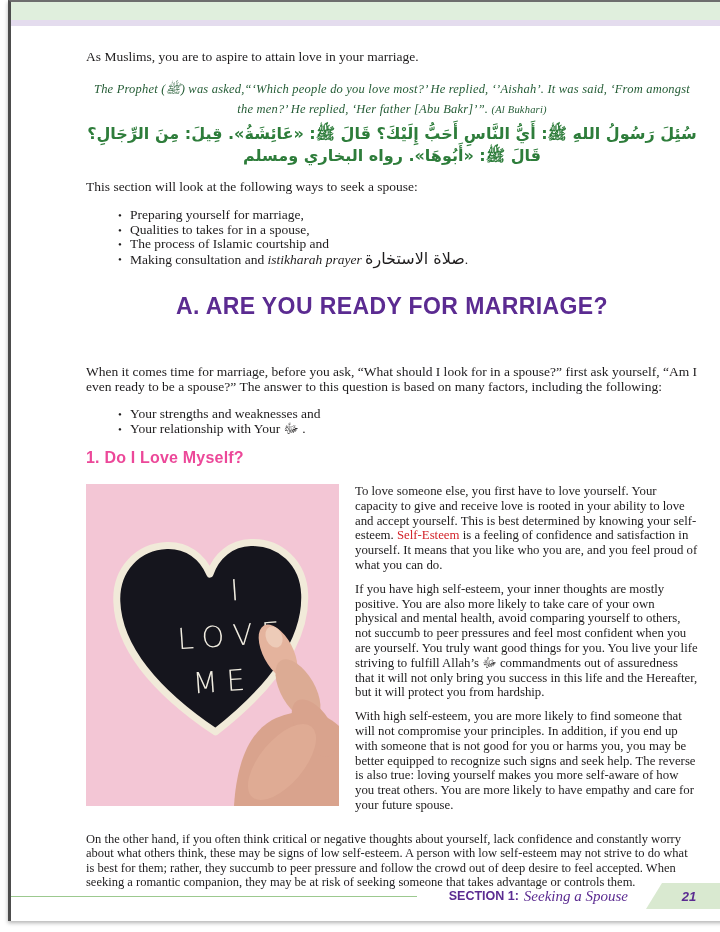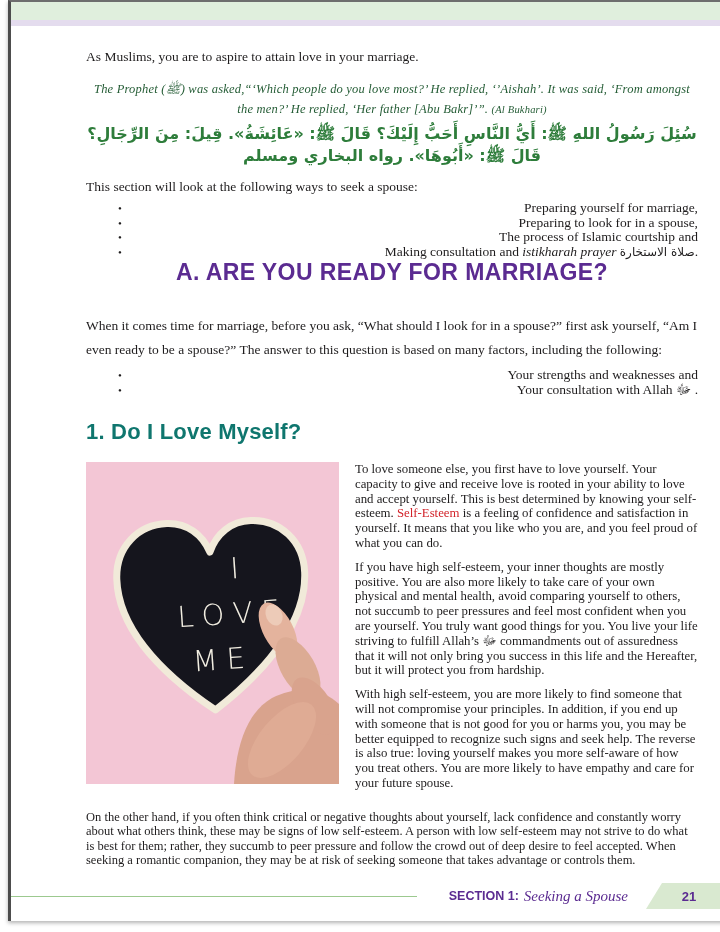--- a/index.html
+++ b/index.html
@@ -29,39 +29,39 @@
   }
   .hadith-src { font-size:10.5px; font-style:italic; }
   .hadith-ar {
     margin-top:3px; text-align:center; direction:rtl;
     font-family:"DejaVu Sans", sans-serif;
     font-weight:bold; font-size:16px; line-height:22px; color:#2e7d3b;
   }
 
   .lead-line { margin-top:12px; font-size:13.5px; line-height:16px; }
 
-  ul.bullets { margin-top:6px; list-style:none; padding-left:44px;text-align:right; }
+  ul.bullets { margin-top:13px; list-style:none; padding-left:44px; }
   ul.bullets li { font-size:13.5px; line-height:14.5px; position:relative; }
   ul.bullets li::before {
     content:"•"; position:absolute; left:-12px; top:0; font-size:11px; color:#1e1c1d;
   }
-  .ar-inline { font-family:"DejaVu Sans", sans-serif; font-size:12px; color:#1e1c1d; }
+  .ar-inline { font-family:"DejaVu Sans", sans-serif; font-size:16px; color:#1e1c1d; }
 
   .heading-a {
-    text-align:center;
+    margin-top:26px; text-align:center;
     font-family:"Liberation Sans", sans-serif; font-weight:bold;
     font-size:23px; letter-spacing:0.4px; color:#5b2b91;
   }
 
-  .ready-para { margin-top:28px; font-size:13.5px; line-height:24px; }
+  .ready-para { margin-top:44px; font-size:13.5px; line-height:15px; }
 
   .heading-love {
-    margin-top:22px;
+    margin-top:13px;
     font-family:"Liberation Sans", sans-serif; font-weight:bold;
-    font-size:22px; color:#0f766e; letter-spacing:0.2px;
+    font-size:16px; color:#ec4899; letter-spacing:0.2px;
   }
 
   .cols { margin-top:17px; display:flex; gap:16px; }
   .photo { flex:0 0 253px; }
   .rightcol { flex:1; font-size:12.8px; line-height:14.8px; }
   .rightcol p { margin-bottom:9px; }
   .term-red { color:#d2232a; }
 
   .bottom-para { margin-top:10px; font-size:12.5px; line-height:14.5px; }
 
@@ -78,21 +78,21 @@
     font-style:italic; font-size:15px; color:#5b2b91;
     margin-left:5px; margin-right:18px; white-space:nowrap;
   }
   .page-tab {
     width:80px; height:26px; background:#d9e9d0;
     clip-path:polygon(20% 0, 100% 0, 100% 100%, 0 100%);
     display:flex; align-items:center; justify-content:center;
   }
   .page-num {
     font-family:"Liberation Sans", sans-serif; font-weight:bold;
-    font-size:13px; color:#5b2b91; margin-left:6px;
+    font-size:13px; color:#5b2b91; margin-left:6px;font-style:italic;
   }
 </style>
 </head>
 <body>
 
 <div class="page">
 
   <div class="band-green"></div>
   <div class="band-lavender"></div>
 
@@ -101,32 +101,32 @@
     <p class="intro-line">As Muslims, you are to aspire to attain love in your marriage.</p>
 
     <p class="hadith-en"><span>The Prophet (ﷺ) was asked,“‘Which people do you love most?’ He replied, ‘’Aishah’. It was said, ‘From amongst the men?’ He replied, ‘Her father [Abu Bakr]’”.</span> <span class="hadith-src">(Al Bukhari)</span></p>
 
     <p class="hadith-ar">سُئِلَ رَسُولُ اللهِ ﷺ: أَيُّ النَّاسِ أَحَبُّ إِلَيْكَ؟ قَالَ ﷺ: «عَائِشَةُ». قِيلَ: مِنَ الرِّجَالِ؟ قَالَ ﷺ: «أَبُوهَا». رواه البخاري ومسلم</p>
 
     <p class="lead-line">This section will look at the following ways to seek a spouse:</p>
 
     <ul class="bullets">
       <li>Preparing yourself for marriage,</li>
-      <li>Preparing to look for in a spouse,</li>
+      <li>Qualities to takes for in a spouse,</li>
       <li>The process of Islamic courtship and</li>
       <li><span>Making consultation and </span><i>istikharah prayer</i> <span class="ar-inline">صلاة الاستخارة</span><span>.</span></li>
     </ul>
 
     <h1 class="heading-a">A. ARE YOU READY FOR MARRIAGE?</h1>
 
     <p class="ready-para">When it comes time for marriage, before you ask, “What should I look for in a spouse?” first ask yourself, “Am I even ready to be a spouse?” The answer to this question is based on many factors, including the following:</p>
 
     <ul class="bullets">
       <li>Your strengths and weaknesses and</li>
-      <li>Your consultation with Allah ﷻ .</li>
+      <li>Your relationship with Your ﷻ .</li>
     </ul>
 
     <h2 class="heading-love">1. Do I Love Myself?</h2>
 
     <div class="cols">
 
       <svg class="photo" width="253" height="322" viewBox="0 0 253 322" xmlns="http://www.w3.org/2000/svg">
         <rect x="0" y="0" width="253" height="322" fill="#f3c6d5"></rect>
         <g transform="rotate(-2 126 150)">
           <path d="M126,248 C68,206 32,160 32,114 C32,82 55,60 84,60 C104,60 119,72 126,90 C133,72 148,60 168,60 C197,60 220,82 220,114 C220,160 184,206 126,248 Z" fill="#15151d" stroke="#f1ead9" stroke-width="7" stroke-linejoin="round"></path>

